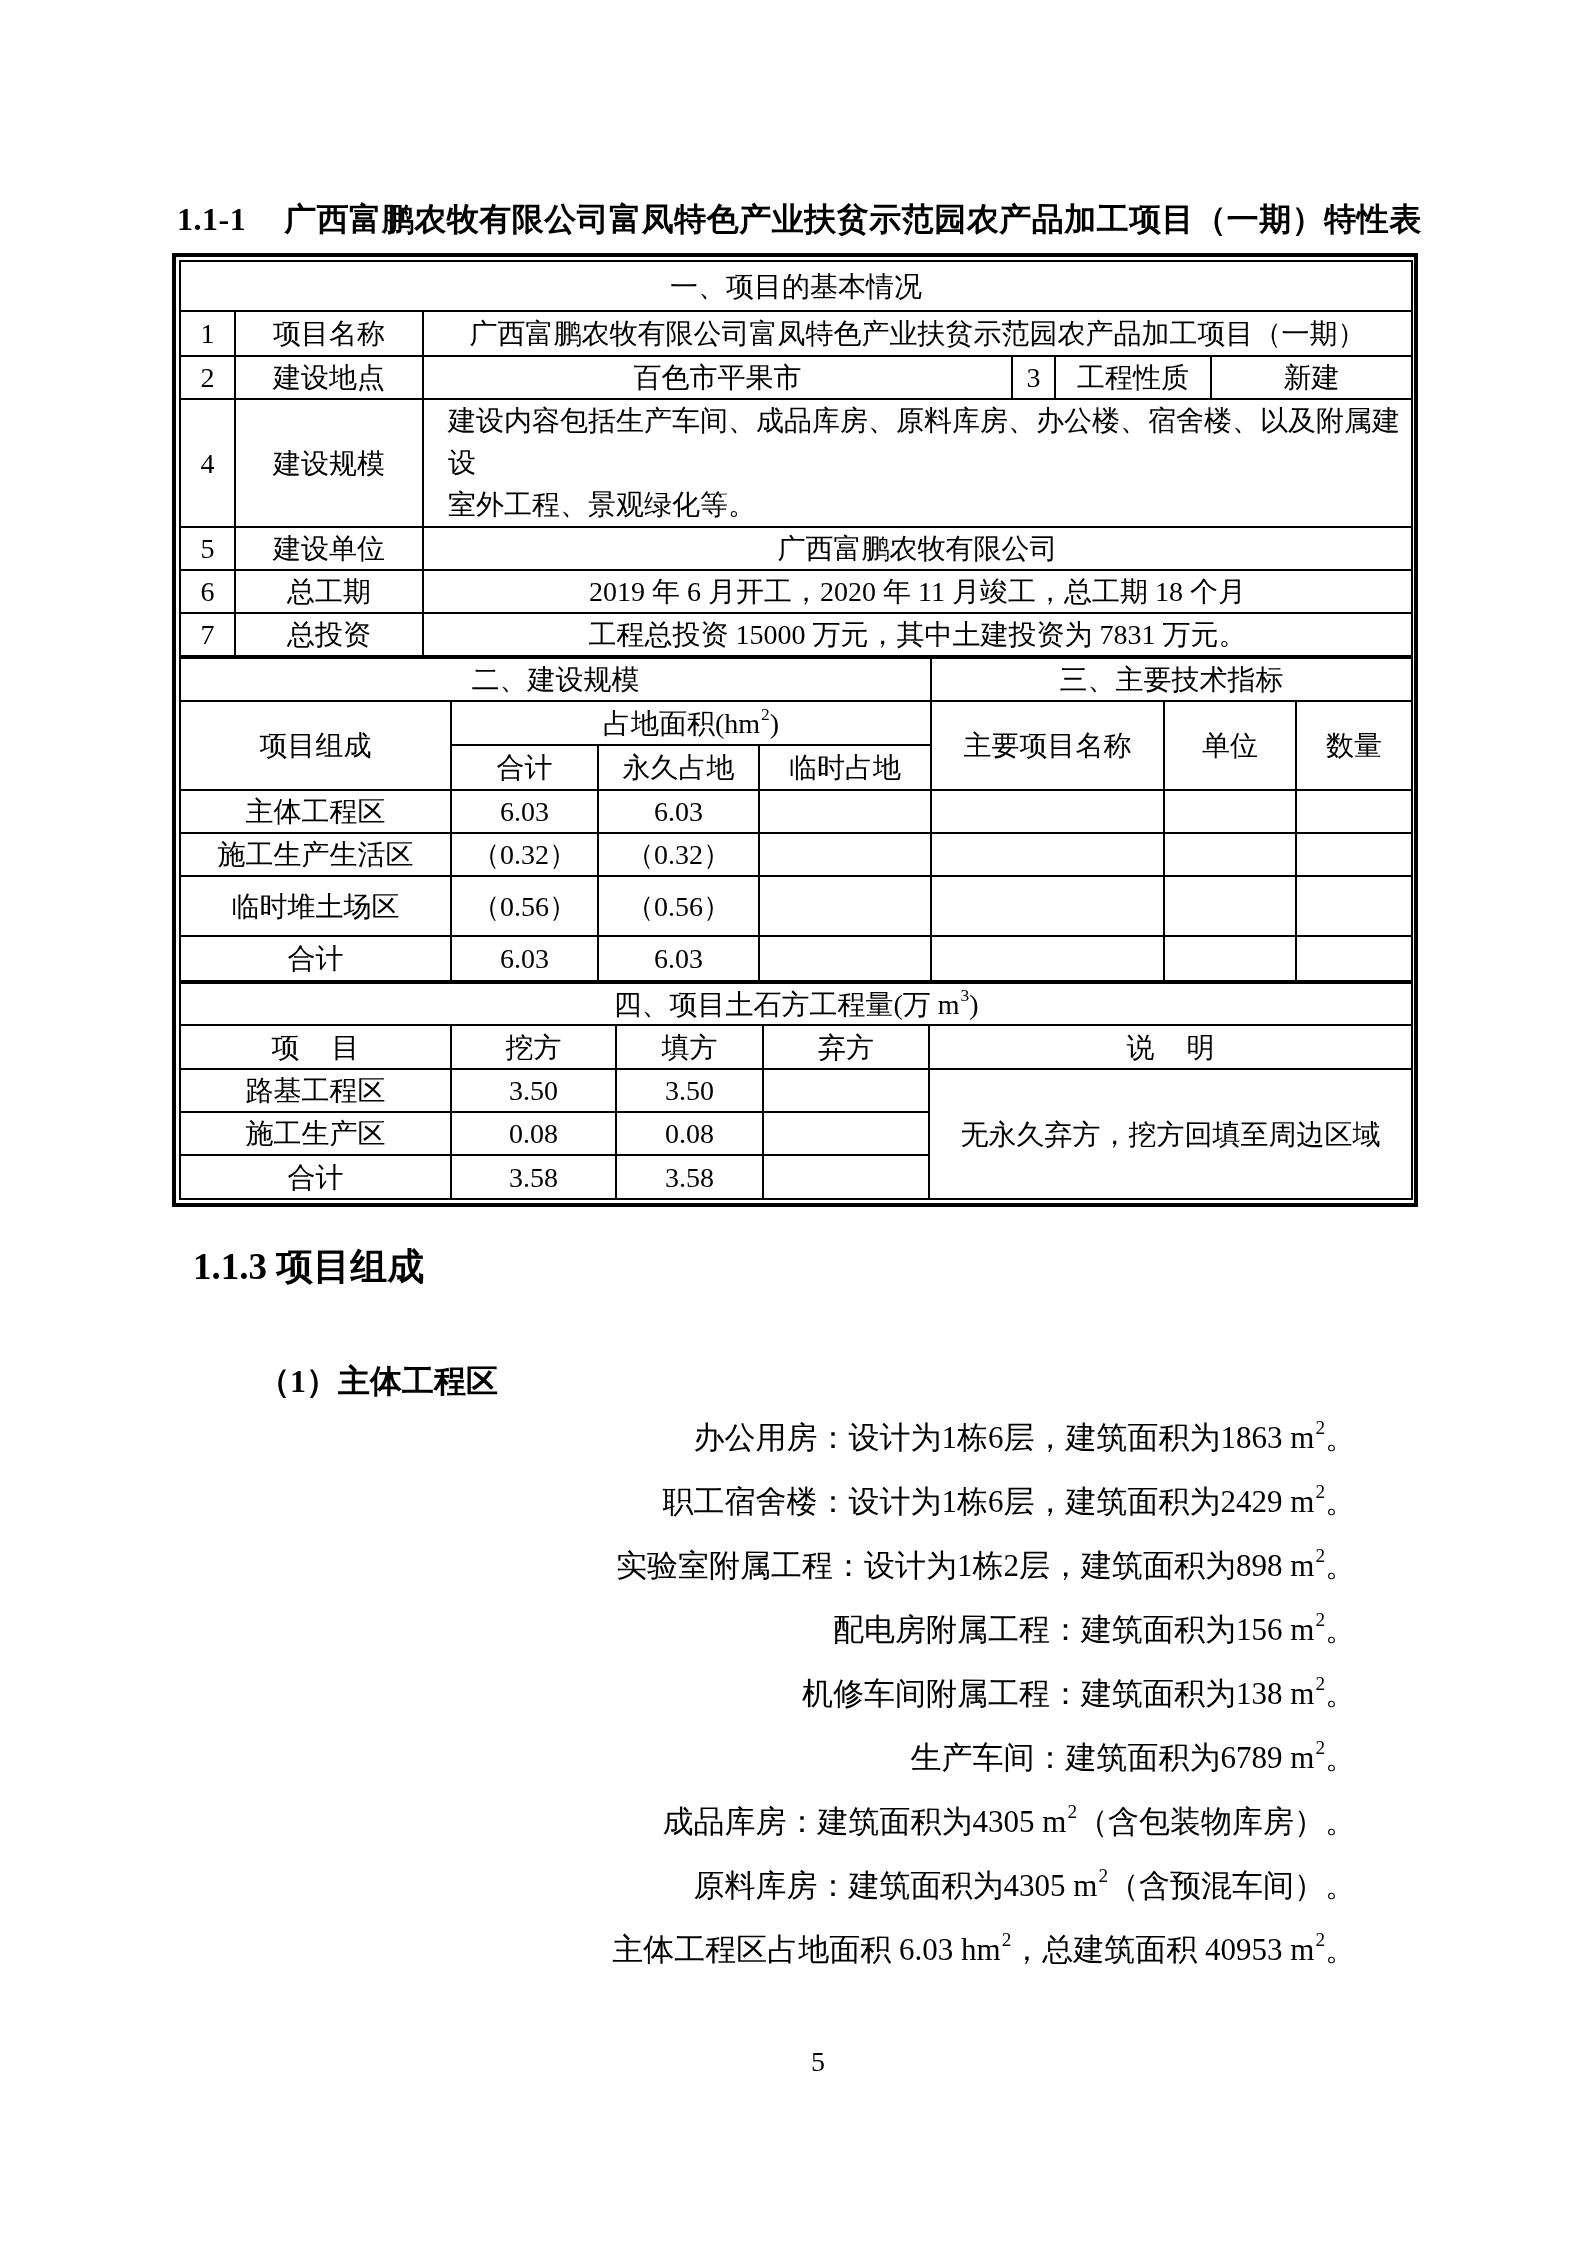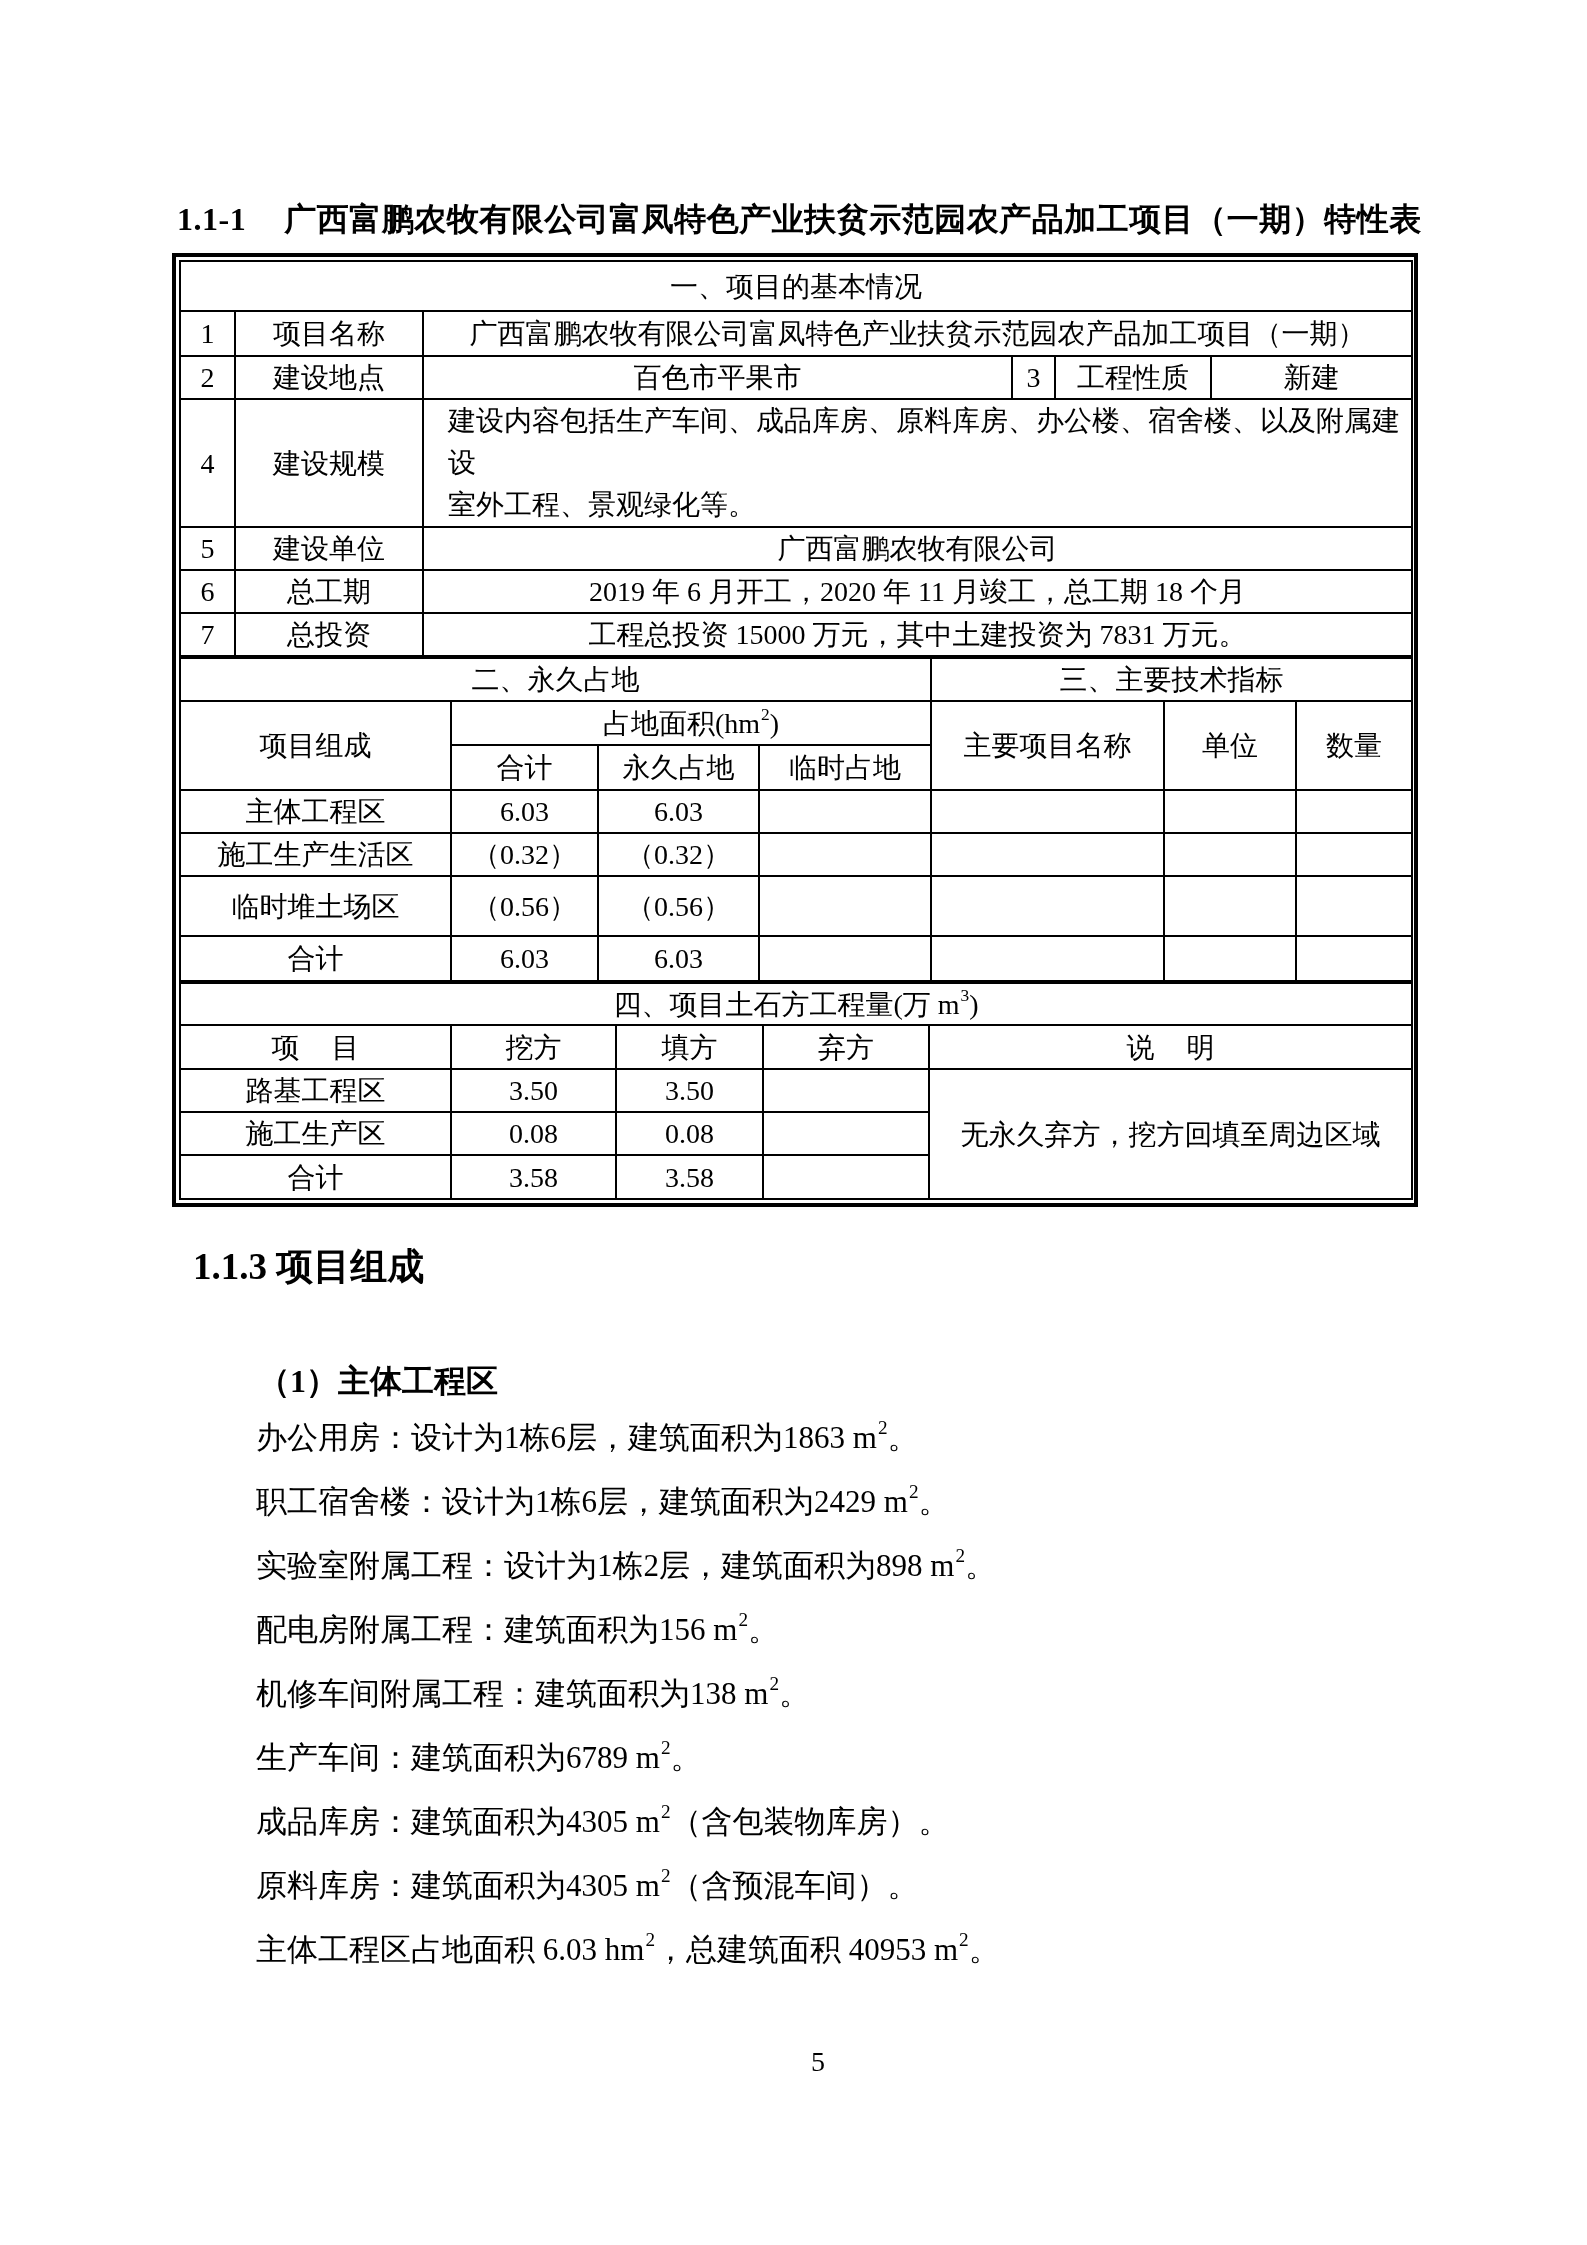--- a/index.html
+++ b/index.html
@@ -77,20 +77,21 @@
     position: absolute;
     left: 256px;
     top: 1420px;
     width: 1100px;
   }
   .paras p {
     margin: 0 0 29px 0;
     font-size: 31px;
     line-height: 35px;
     white-space: nowrap;
+    text-align: right;
   }
   .footer {
     position: absolute;
     left: 172px;
     top: 2046px;
     width: 1292px;
     text-align: center;
     font-size: 28px;
   }
 </style>
@@ -162,21 +163,21 @@
           <col style="width:271px">
           <col style="width:147px">
           <col style="width:161px">
           <col style="width:172px">
           <col style="width:233px">
           <col style="width:132px">
           <col style="width:116px">
         </colgroup>
       <tbody>
           <tr style="height:43px">
-        <td colspan="4" class="sec-cell">二、永久占地</td>
+        <td colspan="4" class="sec-cell">二、建设规模</td>
         <td colspan="3" class="sec-cell">三、主要技术指标</td>
       </tr>
       <tr style="height:44px">
         <td rowspan="2">项目组成</td>
         <td colspan="3"><span>占地面积(hm</span><sup>2</sup><span>)</span></td>
         <td rowspan="2">主要项目名称</td>
         <td rowspan="2">单位</td>
         <td rowspan="2">数量</td>
       </tr>
       <tr style="height:45px">

